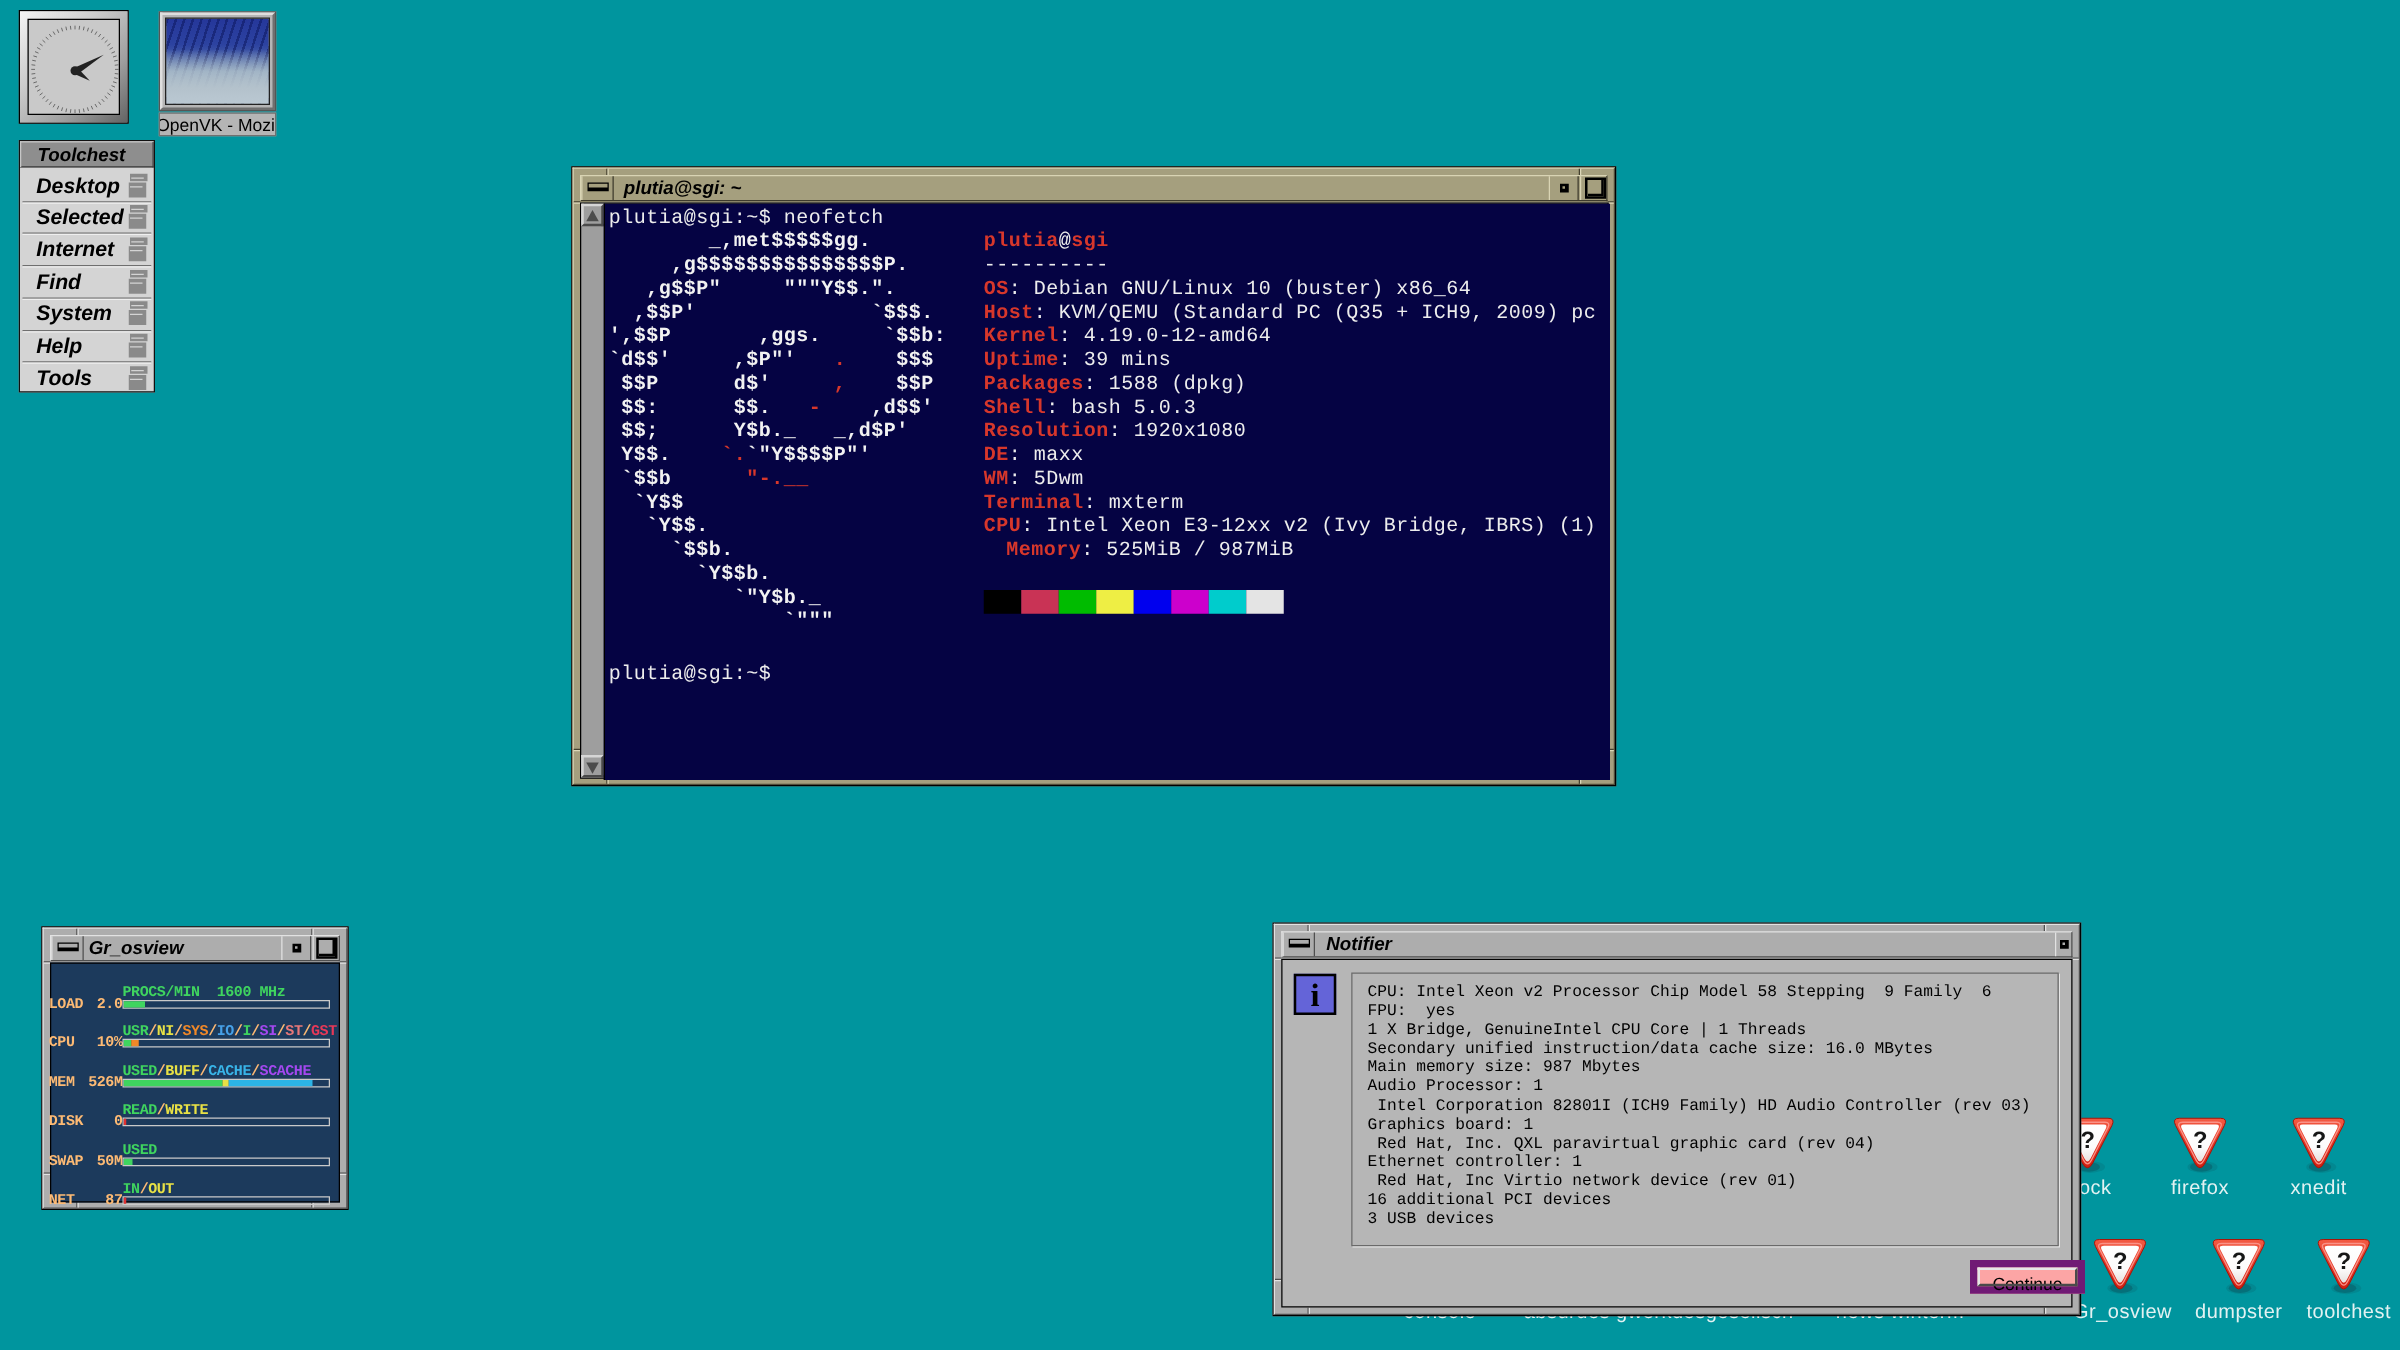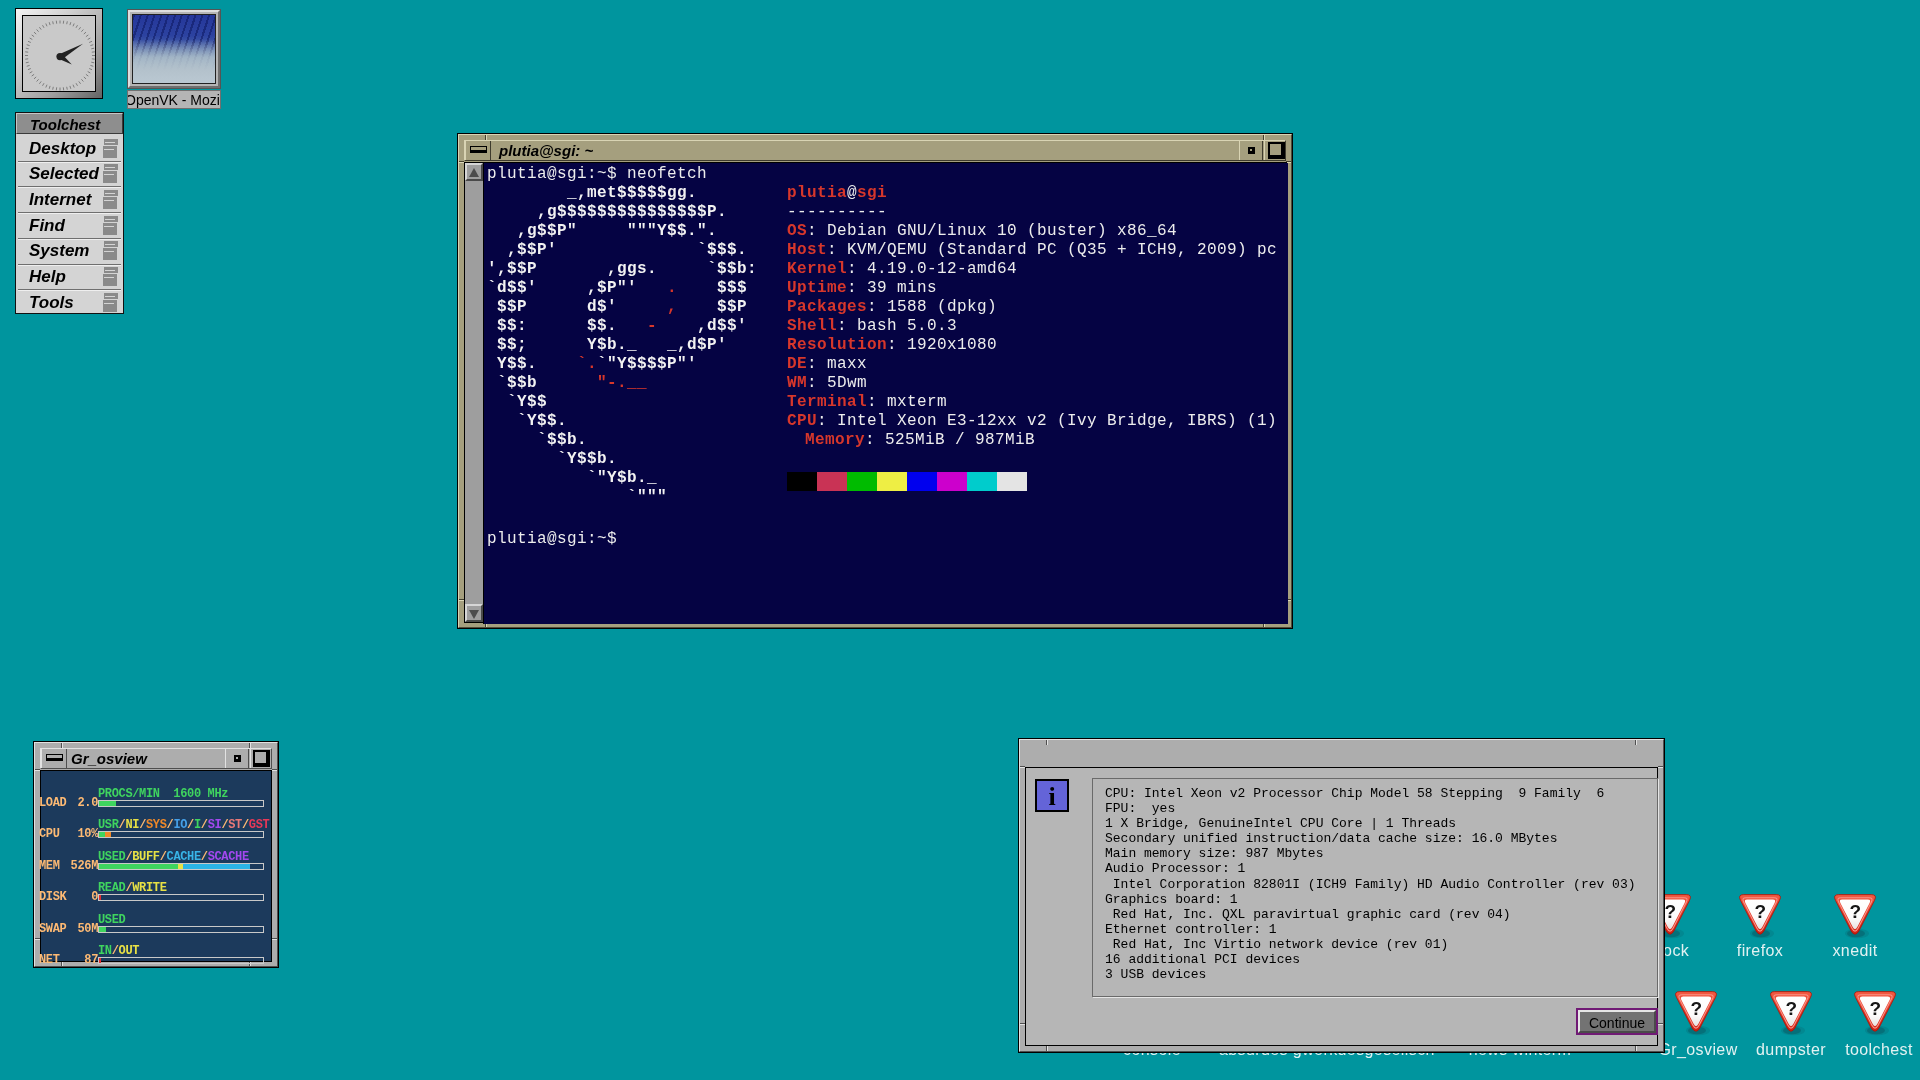--- a/index.html
+++ b/index.html
@@ -453,37 +453,46 @@
 <div class="win gray" style="left:1018px;top:738px;width:647px;height:315px;">
  <div class="frame-hl"></div>
     <div class="abs" style="left:1px;top:28px;width:5px;height:1px;background:#e2e2e2;box-shadow:0 -1px 0 #4f4f4f;"></div>
     <div class="abs" style="right:1px;top:28px;width:5px;height:1px;background:#e2e2e2;box-shadow:0 -1px 0 #4f4f4f;"></div>
     <div class="abs" style="left:1px;top:285px;width:5px;height:1px;background:#e2e2e2;box-shadow:0 -1px 0 #4f4f4f;"></div>
     <div class="abs" style="right:1px;top:285px;width:5px;height:1px;background:#e2e2e2;box-shadow:0 -1px 0 #4f4f4f;"></div>
     <div class="abs" style="top:1px;left:28px;height:5px;width:1px;background:#e2e2e2;box-shadow:-1px 0 0 #4f4f4f;"></div>
     <div class="abs" style="bottom:1px;left:28px;height:5px;width:1px;background:#e2e2e2;box-shadow:-1px 0 0 #4f4f4f;"></div>
     <div class="abs" style="top:1px;left:617px;height:5px;width:1px;background:#e2e2e2;box-shadow:-1px 0 0 #4f4f4f;"></div>
     <div class="abs" style="bottom:1px;left:617px;height:5px;width:1px;background:#e2e2e2;box-shadow:-1px 0 0 #4f4f4f;"></div>
+ <div class="tbar" style="left:6px;top:6px;width:633px;">
+   <div class="tbtn" style="left:0;width:26px;">
+        <div class="minbar" style="left:4px;top:5px;"></div>
+      </div>
+   <div class="ttext" style="left:35px;">Notifier</div>
+   <div class="tbtn" style="left:618px;width:15px;border-right:none;">
+     <div class="abs" style="left:3px;top:6px;width:7px;height:7px;border:2px solid #000;border-right-width:3px;border-bottom-width:3px;background:#adadad;"></div>
+   </div>
+ </div>
  <div class="abs" style="left:6px;top:28px;width:633px;height:279px;background:#b6b6b6;border:1px solid #000;">
    <div class="abs" style="left:9px;top:11px;width:34px;height:33px;background:#6464d8;border:2px solid #000;">
      <div style="font:bold 26px 'Liberation Serif',serif;color:#000;text-align:center;margin-top:1px;">i</div>
    </div>
-   <div class="abs" style="left:55px;top:10px;width:566px;height:219px;border:1px solid #6a6a6a;box-shadow:1px 1px 0 #e6e6e6;margin-left:11px;">
+   <div class="abs" style="left:55px;top:10px;width:566px;height:219px;border:1px solid #6a6a6a;box-shadow:1px 1px 0 #e6e6e6;">
      <pre class="mono" style="margin:7px 0 0 12px;font-size:13px;line-height:15.1px;color:#000;">CPU: Intel Xeon v2 Processor Chip Model 58 Stepping  9 Family  6
 FPU:  yes
 1 X Bridge, GenuineIntel CPU Core | 1 Threads
 Secondary unified instruction/data cache size: 16.0 MBytes
 Main memory size: 987 Mbytes
 Audio Processor: 1
  Intel Corporation 82801I (ICH9 Family) HD Audio Controller (rev 03)
 Graphics board: 1
  Red Hat, Inc. QXL paravirtual graphic card (rev 04)
 Ethernet controller: 1
  Red Hat, Inc Virtio network device (rev 01)
 16 additional PCI devices
 3 USB devices</pre>
    </div>
-   <div class="abs" style="left:550px;top:240px;width:82px;height:27px;background:#737373;border:2px solid #701a75;">
+   <div class="abs" style="left:550px;top:240px;width:92px;height:27px;background:#fca5a5;border:6px solid #701a75;">
      <div class="abs" style="left:0;top:0;right:0;bottom:0;border-top:2px solid #e6e6e6;border-left:2px solid #e6e6e6;border-right:2px solid #4a4a4a;border-bottom:2px solid #4a4a4a;"></div>
      <div style="font:14px 'Liberation Sans',sans-serif;color:#000;text-align:center;margin-top:5px;">Continue</div>
    </div>
  </div>
 </div>
 
 </body></html>

